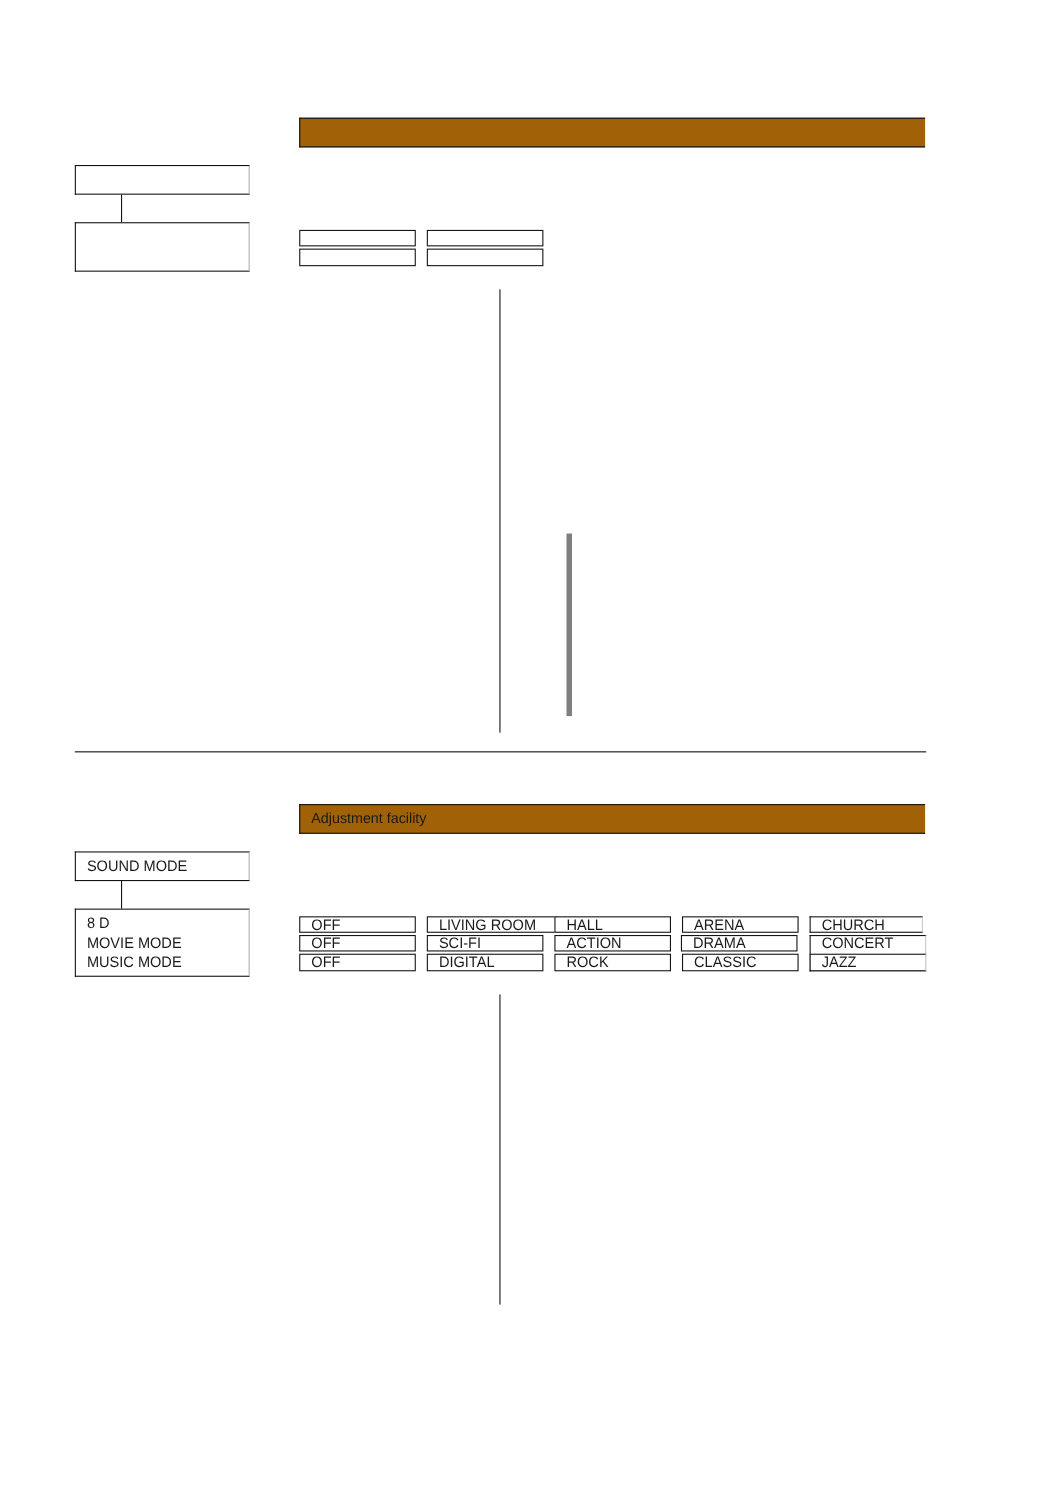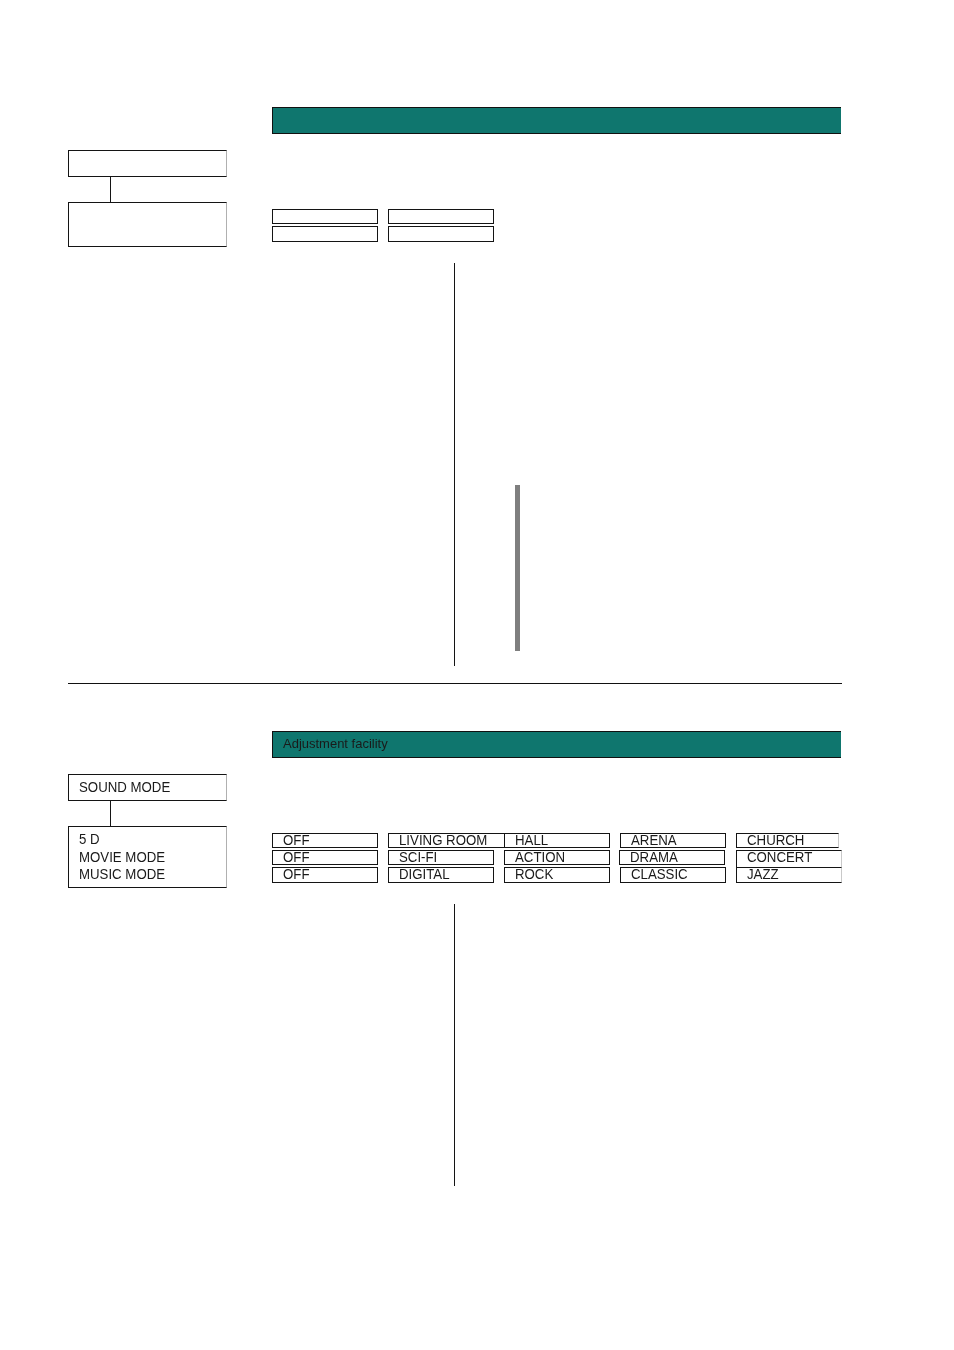--- a/index.html
+++ b/index.html
@@ -2,21 +2,21 @@
 <html><head>
 <meta charset="utf-8">
 <title>Sound mode adjustment chart</title>
 <style>
   html,body{margin:0;padding:0;background:#ffffff;}
   body{width:954px;height:1350px;font-family:"Liberation Sans",sans-serif;
        position:relative;overflow:hidden;}
   .abs{position:absolute;box-sizing:border-box;}
 
   
-  .hdrbar{background:#0f766e;
+  .hdrbar{background:#a16207;
           border-top:1.6px solid #111;border-bottom:1.6px solid #111;border-left:1.6px solid #111;}
   .hdrbar .lbl{position:absolute;left:9.9px;top:4.9px;
                transform:scaleX(0.985);transform-origin:left top;
                font-size:13.2px;color:#1a1a1a;white-space:nowrap;line-height:1;}
 
   
   .lbox{border:1.1px solid #141414;border-right-color:#b0b0b0;background:#fff;}
 
   
   .ln{font-size:13.8px;color:#1a1a1a;white-space:nowrap;line-height:1;
@@ -71,21 +71,21 @@
 <div class="abs hdrbar" style="left:271.9px;top:730.9px;width:569px;height:27.2px;">
   <span class="lbl">Adjustment facility</span>
 </div>
 
 <div class="abs lbox" style="left:68.2px;top:774.3px;width:159px;height:26.5px;"></div>
 <span class="abs ln" style="left:79.4px;top:780.8px;">SOUND MODE</span>
 
 <div class="abs conn" style="left:110.1px;top:800.3px;width:1.3px;height:26.3px;"></div>
 
 <div class="abs lbox" style="left:68.2px;top:826.3px;width:159px;height:61.5px;"></div>
-<span class="abs ln" style="left:79.4px;top:833px;">5 D</span>
+<span class="abs ln" style="left:79.4px;top:833px;">8 D</span>
 <span class="abs ln" style="left:79.4px;top:850.7px;">MOVIE MODE</span>
 <span class="abs ln" style="left:79.4px;top:867.7px;">MUSIC MODE</span>
 
 <div id="sound-mode-option-grid">
     <div class="abs obox" style="left: 272.2px; top: 833.3px; width: 105.5px; height: 15px;">
       <span class="tx" style="top: -0.35px;">OFF</span>
     </div>
     <div class="abs obox" style="left: 388.3px; top: 833.3px; width: 120px; height: 15px; text-decoration: underline;">
       <span class="tx" style="top: -0.35px;">LIVING ROOM</span>
     </div>

